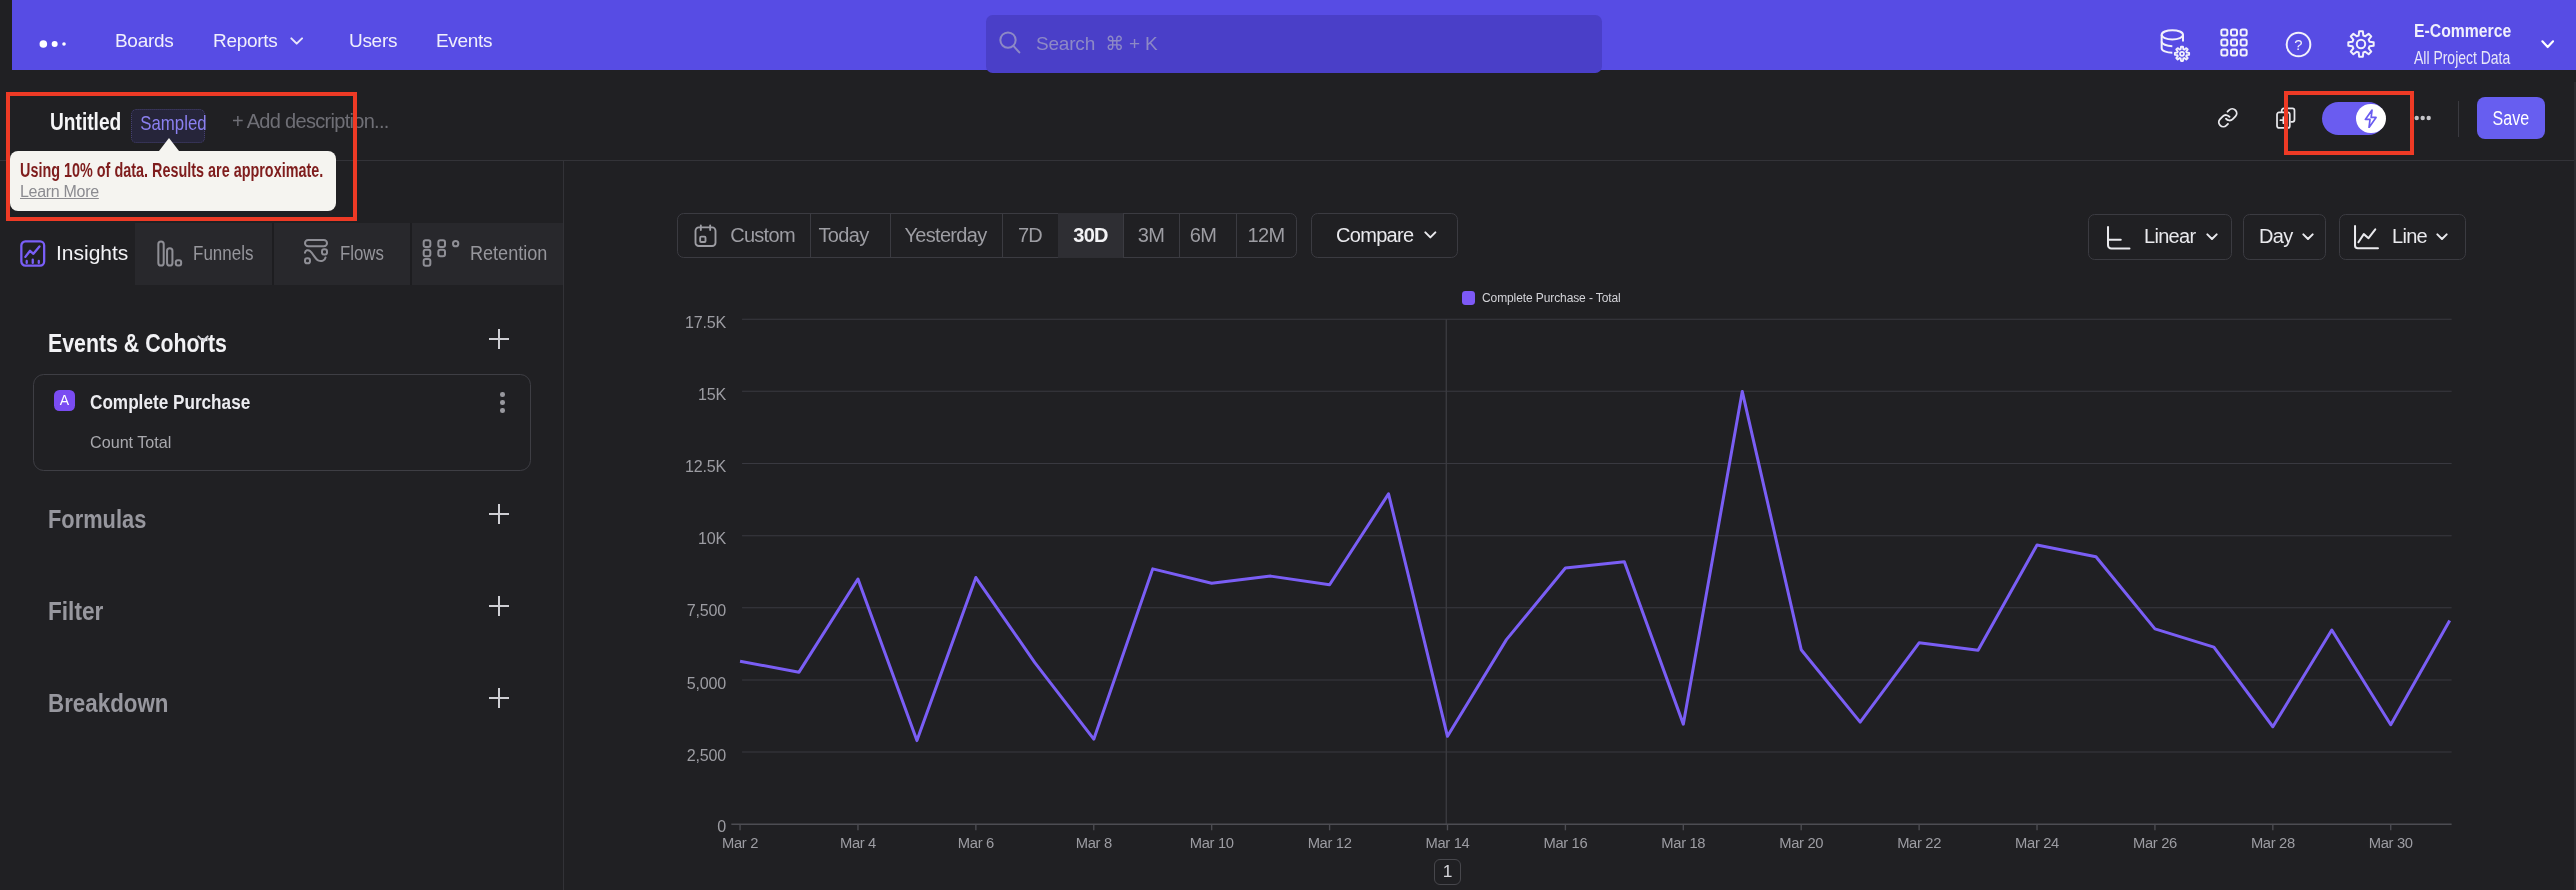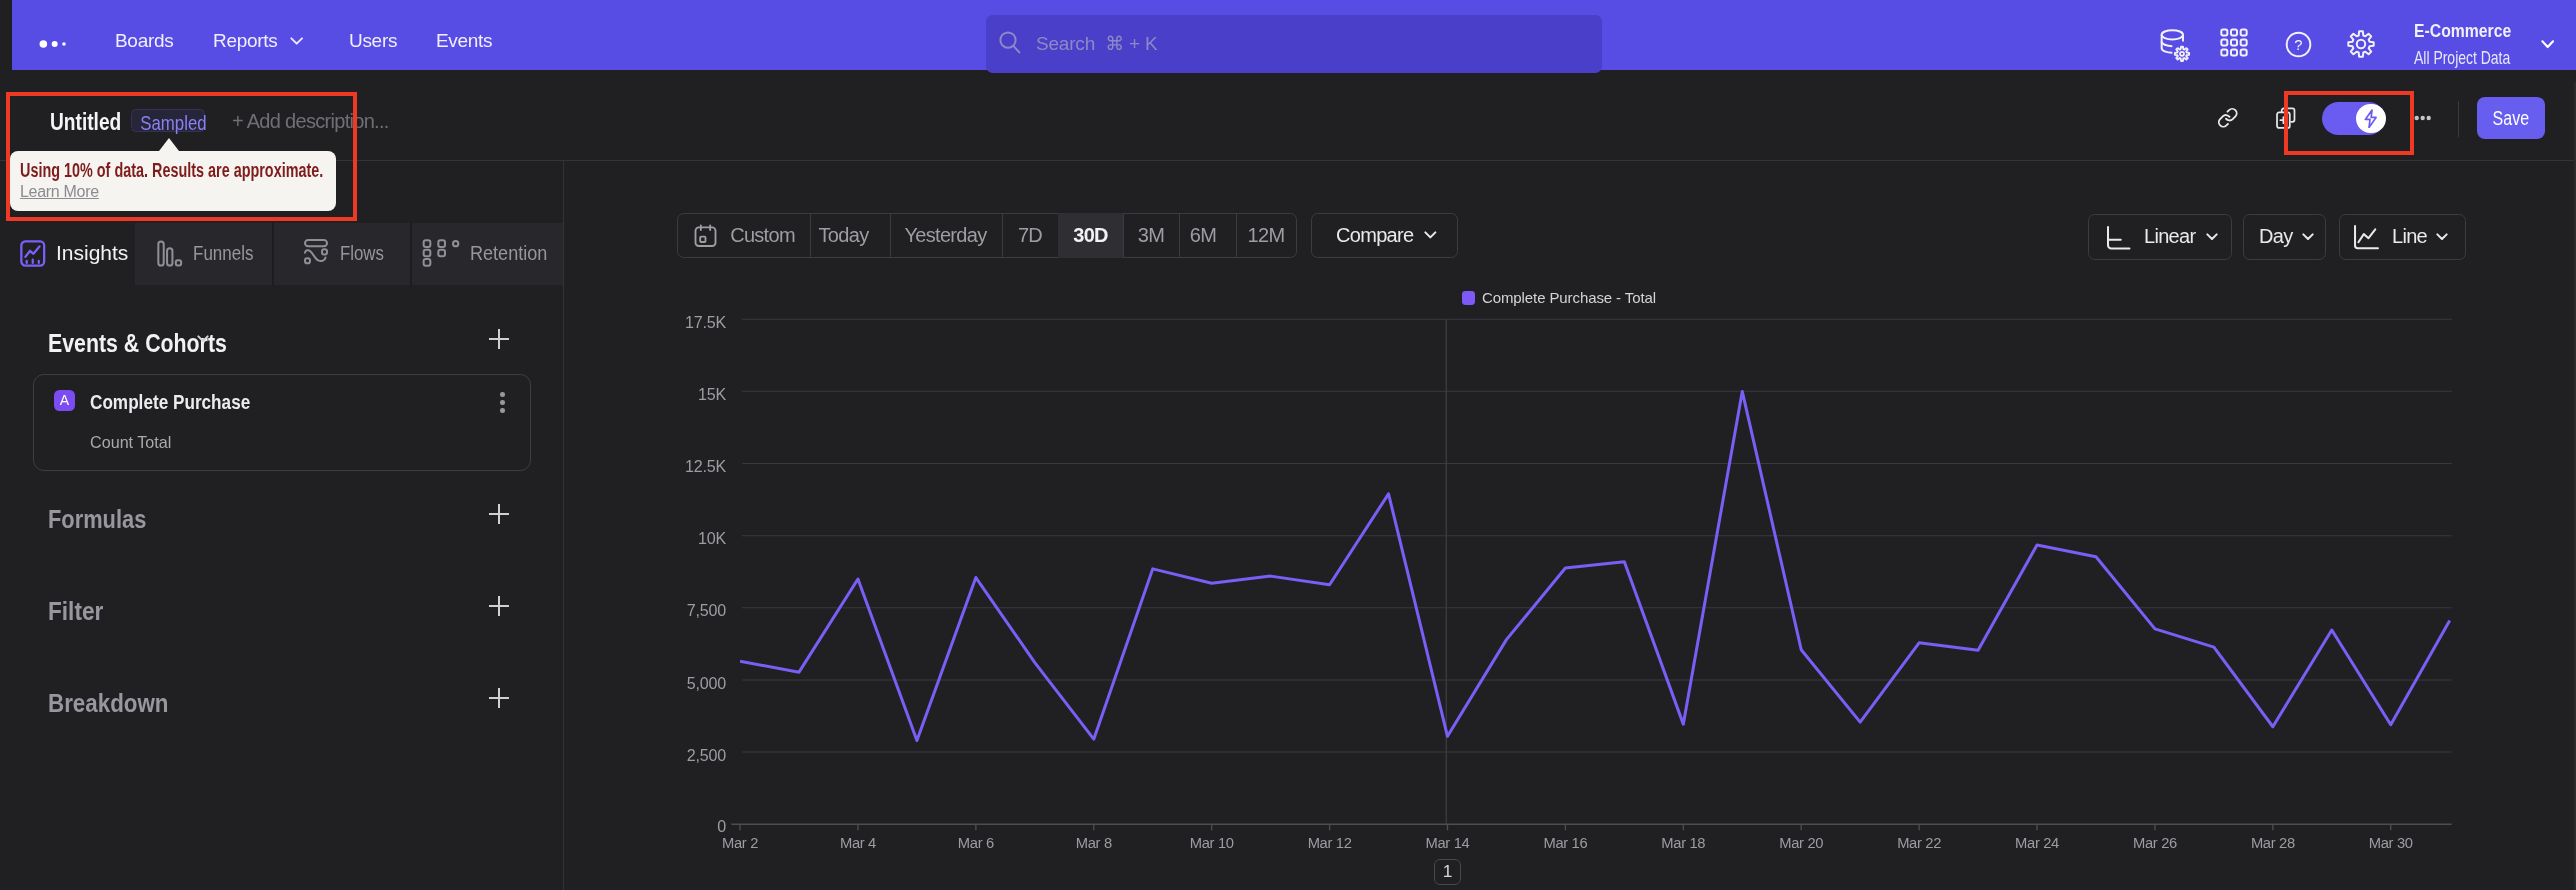--- a/index.html
+++ b/index.html
@@ -16,21 +16,21 @@
   #searchbox { position:absolute; left:974px; top:15.4px; width:616px; height:58px;
     border-radius:6.7px; background:#4a3fc8; }
   #searchtxt { position:absolute; left:1024px; top:15.4px; height:58px; line-height:58px;
     color:#8d89c6; font-size:19px; letter-spacing:-0.2px; }
 
   
   #row2 { position:absolute; left:0; top:82px; width:2576px; height:79px; background:#202023;
     border-bottom:1.3px solid #333338; }
   #untitled { position:absolute; left:50px; top:82px; height:79px; line-height:81px;
     font-size:23.5px; font-weight:600; color:#f5f5f7; }
-  #sampled { position:absolute; left:131px; top:109px; width:74px; height:23px;
+  #sampled { position:absolute; left:131px; top:109px; width:74px; height:34px;
     background:#26253a; border:1px dotted #454070; border-radius:5.4px;
     color:#8b80f0; font-size:21px; text-align:center; line-height:25.5px; }
   #adddesc { position:absolute; left:232px; top:82px; height:79px; line-height:78px;
     color:#6f6f76; font-size:20px; letter-spacing:-0.7px; }
   #savebtn { position:absolute; left:2477px; top:97px; width:68px; height:42px;
     background:#675ef0; border-radius:8px; color:#fff; font-size:20px; font-weight:500;
     text-align:center; line-height:42px; }
   #toggle { position:absolute; left:2322px; top:102px; width:63px; height:33px;
     background:#6a5cf0; border-radius:17px; }
   #knob { position:absolute; left:34px; top:1.7px; width:29.5px; height:29.5px; border-radius:50%;
@@ -73,21 +73,21 @@
   
   .ctlborder { position:absolute; border:1.3px solid #3b3b41; border-radius:6.7px; }
   .seg { position:absolute; top:213px; height:45px; line-height:44px; text-align:center;
     color:#9d9da3; font-size:20px; letter-spacing:-0.7px; }
   .segdiv { position:absolute; top:213px; width:1.3px; height:45px; background:#3b3b41; }
   .ctltext { color:#e9e9ed; font-size:20px; letter-spacing:-0.7px; }
 
   
   #legend { position:absolute; left:1462px; top:290px; height:16px; }
   #legsq { position:absolute; left:0; top:1.3px; width:13.4px; height:13.4px; border-radius:3.4px; background:#7d59f6; }
-  #legtxt { position:absolute; left:20px; top:0; font-size:15px; color:#d3d3d8; letter-spacing:-0.1px;
+  #legtxt { position:absolute; left:20px; top:0; font-size:12px; color:#d3d3d8; letter-spacing:-0.1px;
     line-height:16px; white-space:nowrap;text-align:center; }
   #pag1 { position:absolute; left:1434px; top:859px; width:27px; height:25.5px;
     border:1.3px solid #47474c; border-radius:6px; color:#d6d6da; font-size:17.4px;
     text-align:center; line-height:23.5px; }
 </style>
 </head>
 <body>
 
 <div id="nav">
   <svg class="abs" style="left:25.5px;top:34px" width="32" height="20" viewBox="0 0 48 30">

